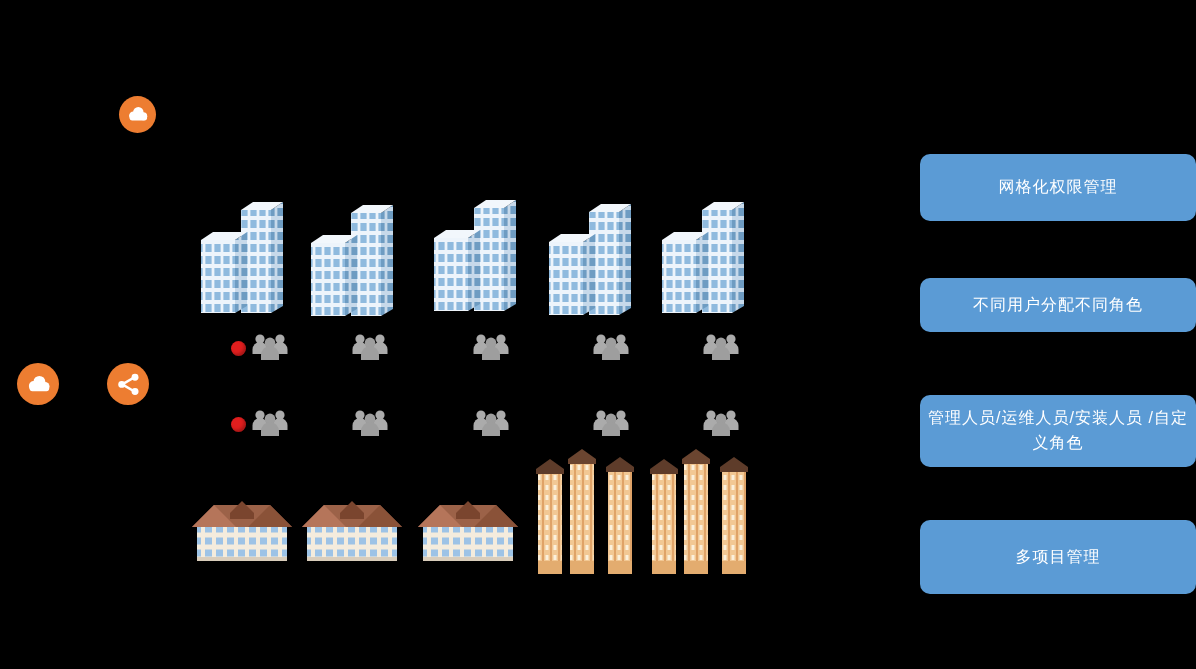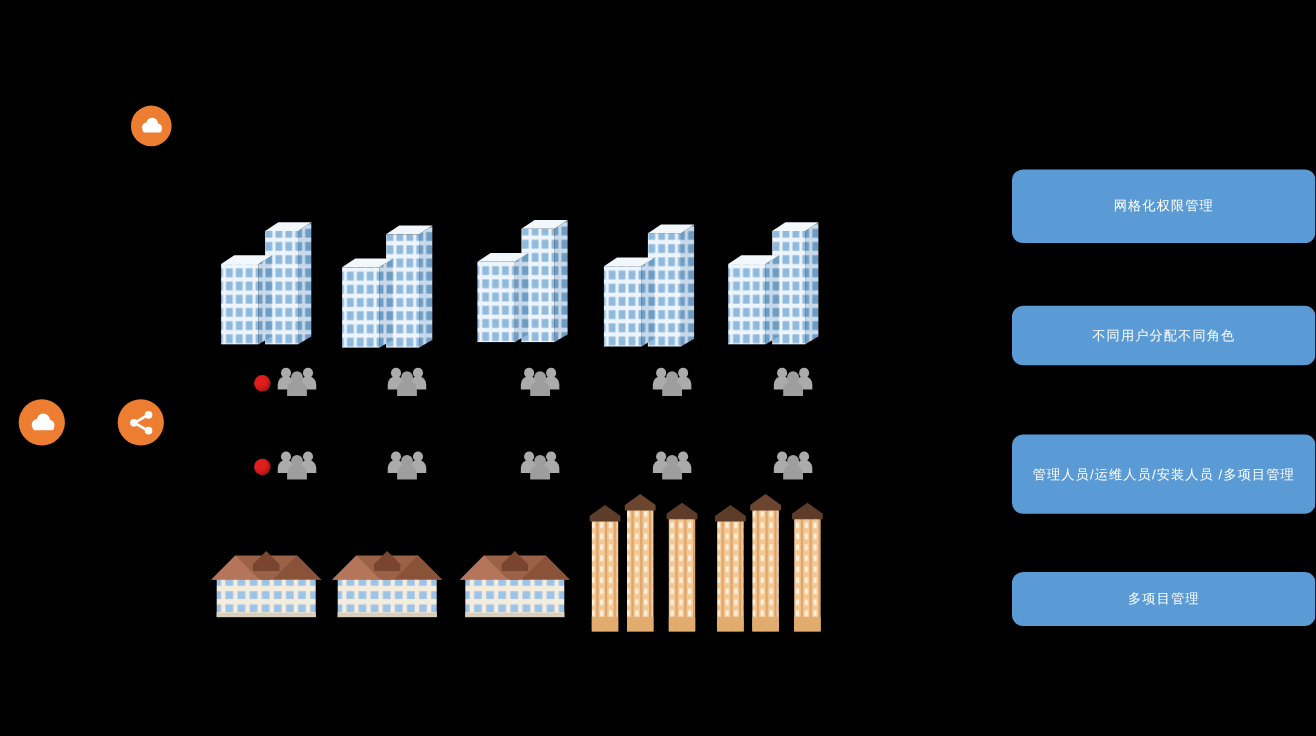--- a/index.html
+++ b/index.html
@@ -13,21 +13,21 @@
     display:flex;align-items:center;justify-content:center;
   }
   .icon-circle svg{width:78%;height:78%;}
   .dot{
     position:absolute;width:15px;height:15px;border-radius:50%;
     background:#E01E1E;box-shadow:inset -2px -2px 3px rgba(0,0,0,.25);
   }
   .callout{
     position:absolute;left:920px;right:0;border-radius:10px;
     background:#5B9BD5;color:#FFFFFF;display:flex;align-items:center;
-    justify-content:center;text-align:center;font-size:12px;line-height:1.55;
+    justify-content:center;text-align:center;font-size:16px;line-height:1.55;
     padding:0 0;box-sizing:border-box;letter-spacing:1px;
   }
 </style>
 </head>
 <body>
 
 <div class="canvas">
 
   <svg width="0" height="0" style="position:absolute" aria-hidden="true">
     <defs>
@@ -202,19 +202,19 @@
       <use href="#sym-tan"></use>
     </svg>
 
   <div class="callout" style="top:154px;height:67px">
     <span>网格化权限管理</span>
   </div>
   <div class="callout" style="top:278px;height:54px">
     <span>不同用户分配不同角色</span>
   </div>
   <div class="callout" style="top:395px;height:72px">
-    <span>管理人员/运维人员/安装人员 /多项目管理</span>
-  </div>
-  <div class="callout" style="top:520px;height:49px">
+    <span>管理人员/运维人员/安装人员 /自定义角色</span>
+  </div>
+  <div class="callout" style="top:520px;height:74px">
     <span>多项目管理</span>
   </div>
 
 </div>
 
 </body></html>

